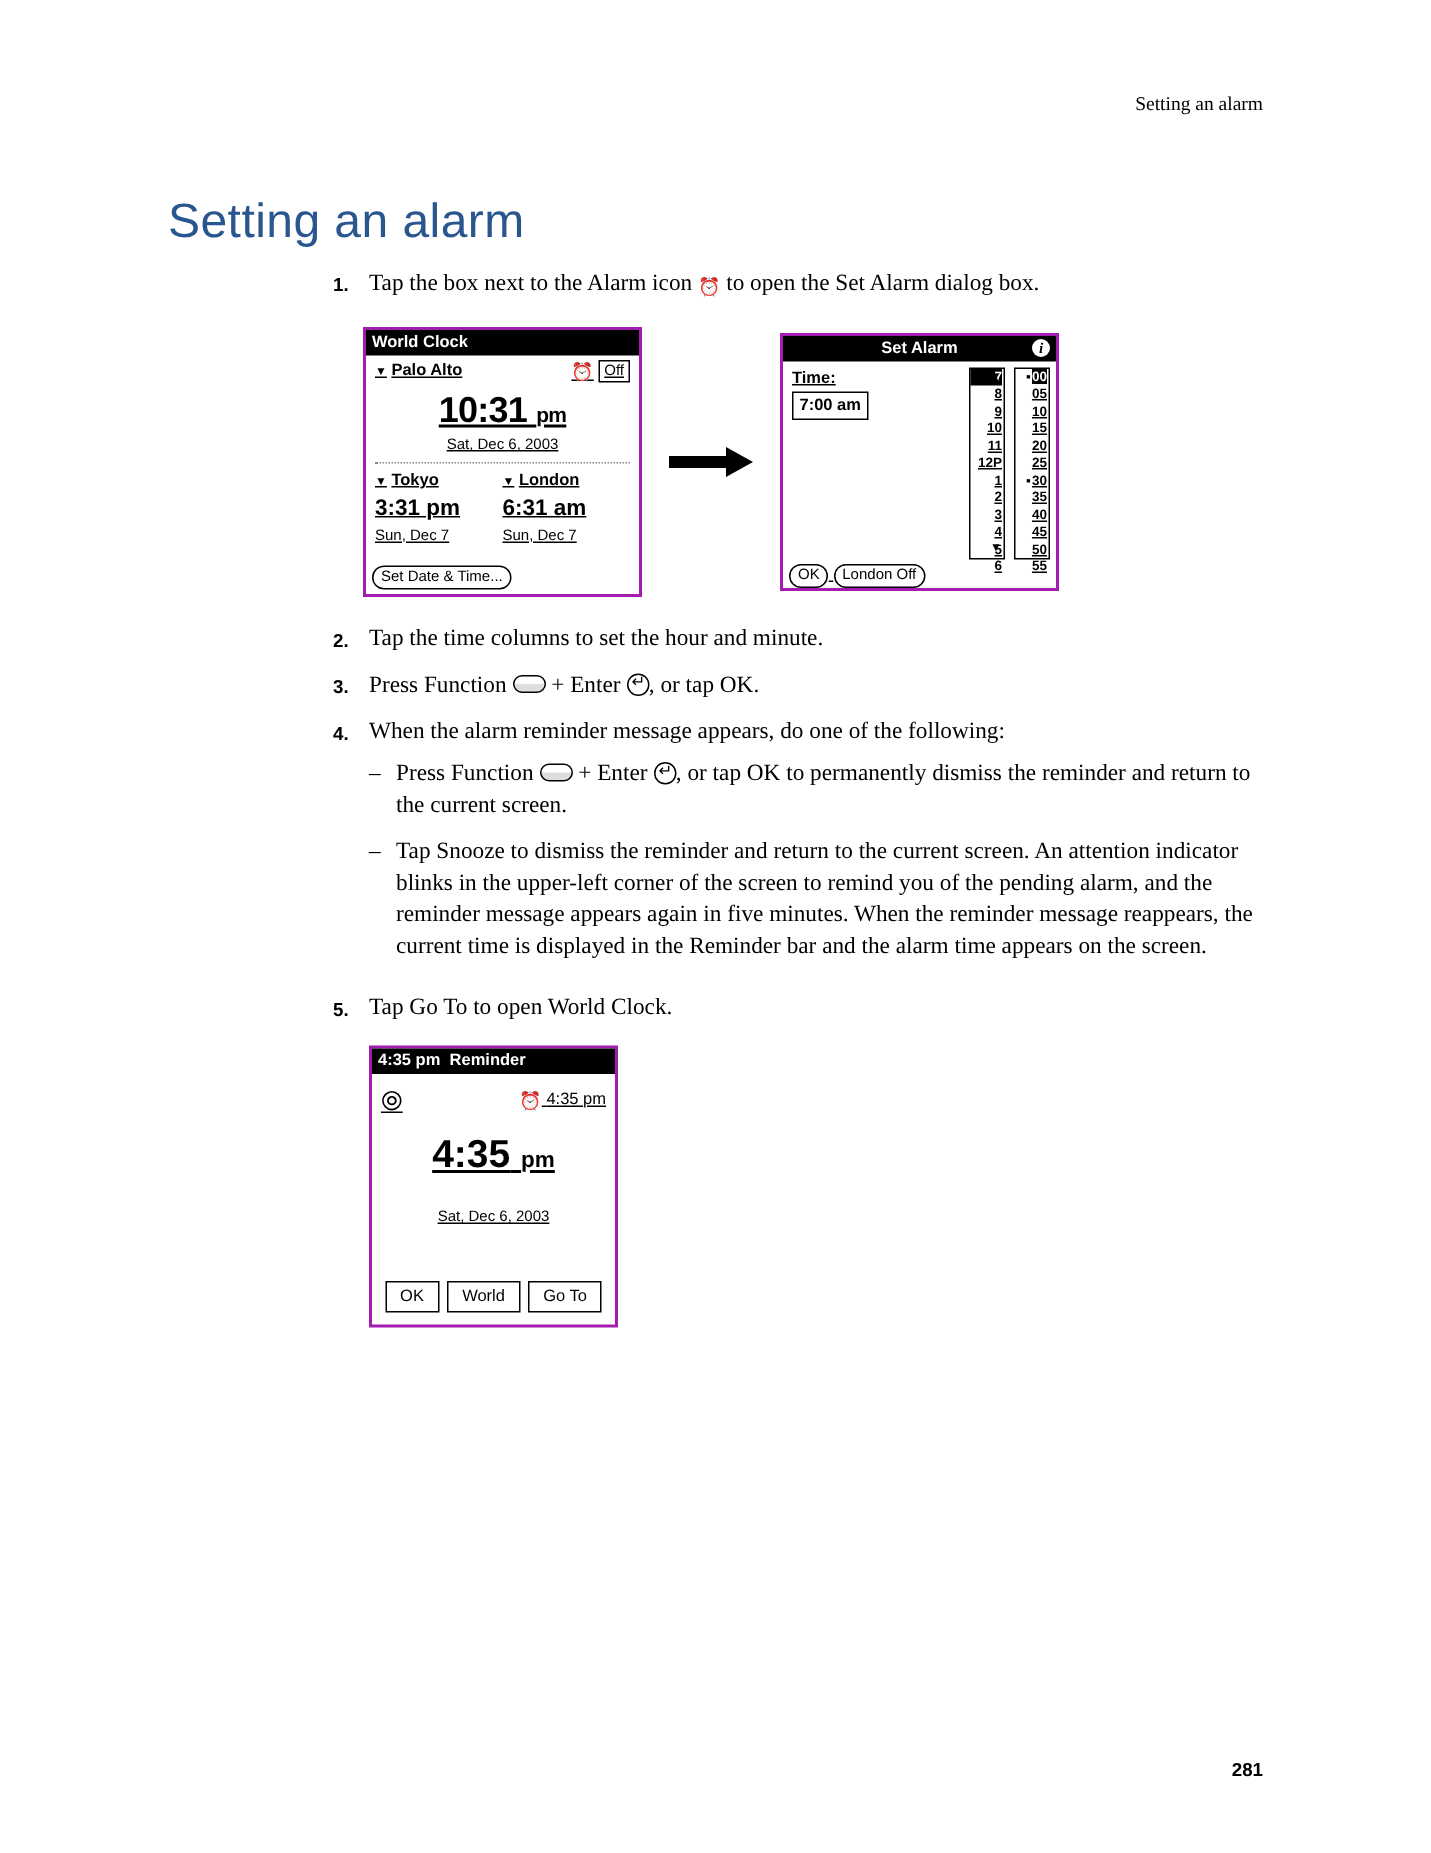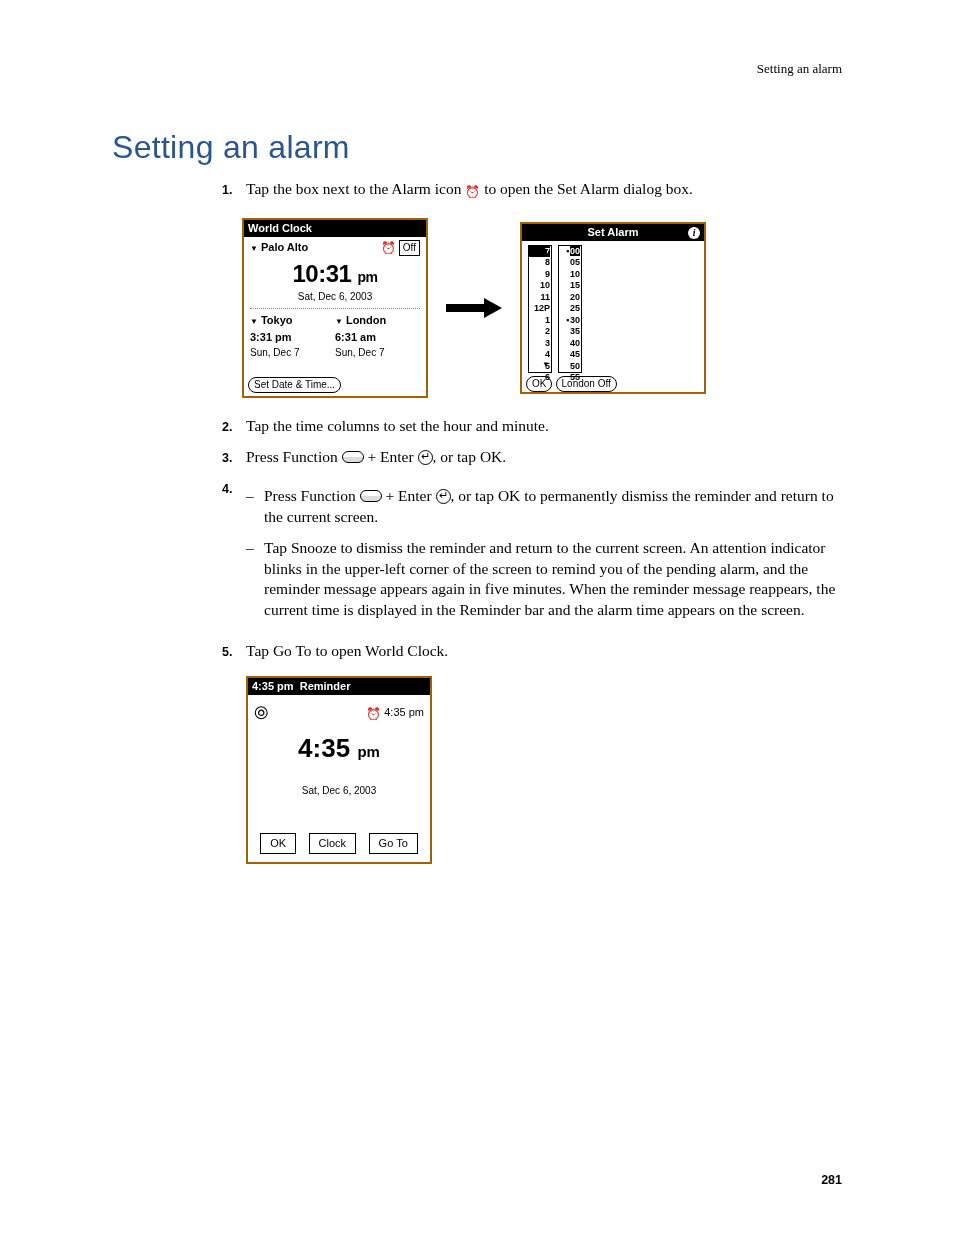--- a/index.html
+++ b/index.html
@@ -47,43 +47,44 @@
   ul.sub > li { display: flex; margin-bottom: 10px; }
   ul.sub > li > .dash { min-width: 18px; }
   ul.sub > li > .sbody { flex: 1; }
   .figure-row {
     margin: 18px 0 18px 130px;
     display: flex;
     align-items: center;
     gap: 18px;
   }
   .palm {
-    border: 2px solid #a16207;
+    border: 2px solid #a21caf;
     background: #fff;
     font-family: 'Arial', sans-serif;
     font-size: 11px;
     position: relative;
+    text-decoration: underline;
   }
   .wc { width: 186px; height: 180px; }
   .titlebar {
     background: #000; color: #fff; font-weight: bold;
     padding: 1px 4px; font-size: 11px; display: flex; justify-content: space-between; align-items: center;
   }
   .wc-row1 { display: flex; justify-content: space-between; align-items: center; padding: 3px 6px 0 6px; font-weight: bold; gap: 48px; }
   .tri::before { content: "▼"; font-size: 8px; margin-right: 3px; }
   .alarm-off { display: flex; align-items: center; gap: 3px; font-weight: normal; }
   .alarm-off .box { border: 1px solid #000; padding: 0 3px; font-size: 10px; }
   .bigtime { text-align: center; font-size: 24px; font-weight: bold; margin-top: 2px; letter-spacing: -0.5px; }
   .bigtime .ampm { font-size: 14px; font-weight: bold; }
   .smalldate { text-align: center; font-size: 10px; margin-bottom: 4px; }
   .divider { border-top: 1px dotted #888; margin: 2px 6px; }
   .cities { display: flex; padding: 2px 6px 0 6px; }
   .city { flex: 1; }
   .city .name { font-weight: bold; font-size: 11px; }
-  .city .time { font-weight: bold; font-size: 11px; margin-top: 2px; }
+  .city .time { font-weight: bold; font-size: 15px; margin-top: 2px; }
   .city .date { font-size: 10px; margin-top: 1px; }
   .btn { display: inline-block; border: 1px solid #000; border-radius: 8px; padding: 0 5px; font-size: 10px; line-height: 14px; }
   .wc-btn { position: absolute; bottom: 3px; left: 4px; margin-top: 12px; }
   
   .arrow-svg { width: 56px; height: 20px; }
   
   .sa { width: 186px; height: 172px; }
   .sa-body { display: flex; padding: 4px 4px 0 6px; gap: 6px; height: calc(100% - 36px); }
   .sa-left { flex: 1; }
   .sa-left .lbl { font-weight: bold; font-size: 11px; }
@@ -103,21 +104,21 @@
     border: 1.3px solid #000; border-radius: 50%;
     vertical-align: -3px; position: relative;
   }
   .enterkey::after {
     content: "↵"; position: absolute; left: 2.5px; top: -2px; font-size: 11px;
   }
   .alarm-icon {
     display: inline-block; vertical-align: -2px; font-size: 12px;
   }
   
-  .reminder { width: 186px; height: 188px; margin: 14px 16px 0 134px; }
+  .reminder { width: 166px; height: 188px; margin: 14px 16px 0 134px; }
   .rem-top { display: flex; align-items: center; gap: 10px; padding: 6px; }
   .rem-top .t { flex:1; text-align: right; font-size: 11px; }
   .rem-big { text-align: center; font-size: 26px; font-weight: bold; }
   .rem-big .ampm { font-size: 15px; }
   .rem-date { text-align: center; font-size: 10px; margin-top: 18px; }
   .rem-btns { display: flex; justify-content: space-around; padding: 4px 6px; position: absolute; bottom: 4px; left: 0; right: 0; }
   .rem-btns .rbtn { border: 1.5px solid #000; padding: 2px 9px; font-size: 11px; }
   
   .pagenum { position: absolute; bottom: 46px; right: 112px; font-family: Arial, sans-serif; font-weight: bold; font-size: 12.5px; }
 </style>
@@ -178,20 +179,24 @@
       <polygon points="38,0 56,10 38,20" fill="#000"></polygon>
     </svg>
 
     <div class="palm sa">
       <div class="titlebar" style="justify-content:center;">
         <span style="flex:1"></span>
         <span>Set Alarm</span>
         <span style="flex:1;text-align:right;"><span class="info-i">i</span></span>
       </div>
       <div class="sa-body">
+        <div class="sa-left">
+          <div class="lbl">Time:</div>
+          <div class="tbox">7:00 am</div>
+        </div>
         <div class="col">
           <span class="sel">7</span><span class="arrowcell" style="top:1px;">▲</span>
           8<br>9<br>10<br>11<br>12P<br>1<br>2<br>3<br>4<br>5<br>6 <span class="arrowcell" style="bottom:1px;">▼</span>
         </div>
         <div class="col">
           <span style="display:inline-block;width:4px;text-align:left;">▪</span><span class="sel" style="display:inline;">00</span><br>
           05<br>10<br>15<br>20<br>25<br><span style="display:inline-block;width:4px;text-align:left;">▪</span>30<br>35<br>40<br>45<br>50<br>55
         </div>
       </div>
       <div class="sa-btns">
@@ -208,20 +213,21 @@
     </li>
     <li>
       <span class="num">3.</span>
       <span class="body">
         <span>Press Function </span><span class="fnkey"></span><span> + Enter </span><span class="enterkey"></span><span>, or tap OK.</span>
       </span>
     </li>
     <li>
       <span class="num">4.</span>
       <span class="body">
+        <span>When the alarm reminder message appears, do one of the following:</span>
         <ul class="sub">
           <li>
             <span class="dash">–</span>
             <span class="sbody">
               <span>Press Function </span><span class="fnkey"></span><span> + Enter </span><span class="enterkey"></span><span>, or tap OK to permanently dismiss the reminder and return to the current screen.</span>
             </span>
           </li>
           <li>
             <span class="dash">–</span>
             <span class="sbody">Tap Snooze to dismiss the reminder and return to the current screen. An attention indicator blinks in the upper-left corner of the screen to remind you of the pending alarm, and the reminder message appears again in five minutes. When the reminder message reappears, the current time is displayed in the Reminder bar and the alarm time appears on the screen.</span>
@@ -244,19 +250,19 @@
     <div class="rem-top">
       <span style="font-size:18px;">⦾</span>
       <span class="t"><span class="alarm-icon">⏰</span> <span>4:35 pm</span></span>
     </div>
     <div class="rem-big">
       <span>4:35</span> <span class="ampm">pm</span>
     </div>
     <div class="rem-date">Sat, Dec 6, 2003</div>
     <div class="rem-btns">
       <span class="rbtn">OK</span>
-      <span class="rbtn">Clock</span>
+      <span class="rbtn">World</span>
       <span class="rbtn">Go To</span>
     </div>
   </div>
 </div>
 
 <div class="pagenum">281</div>
 
 </body></html>

